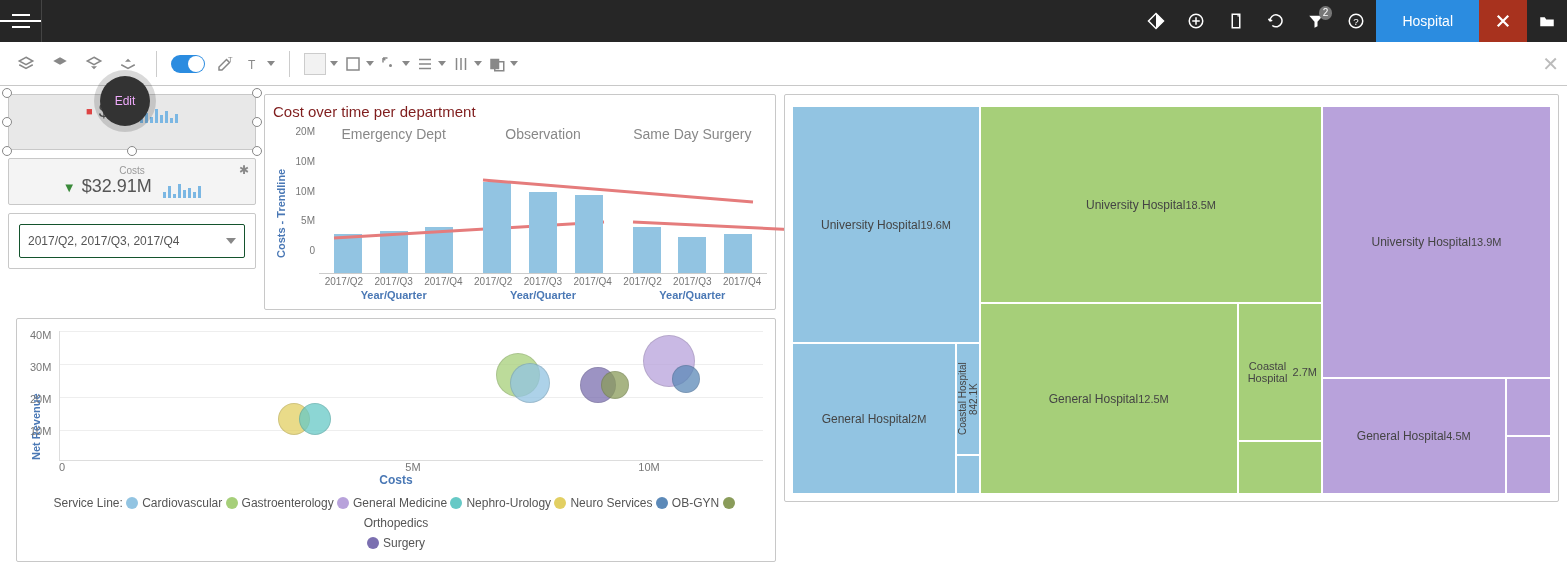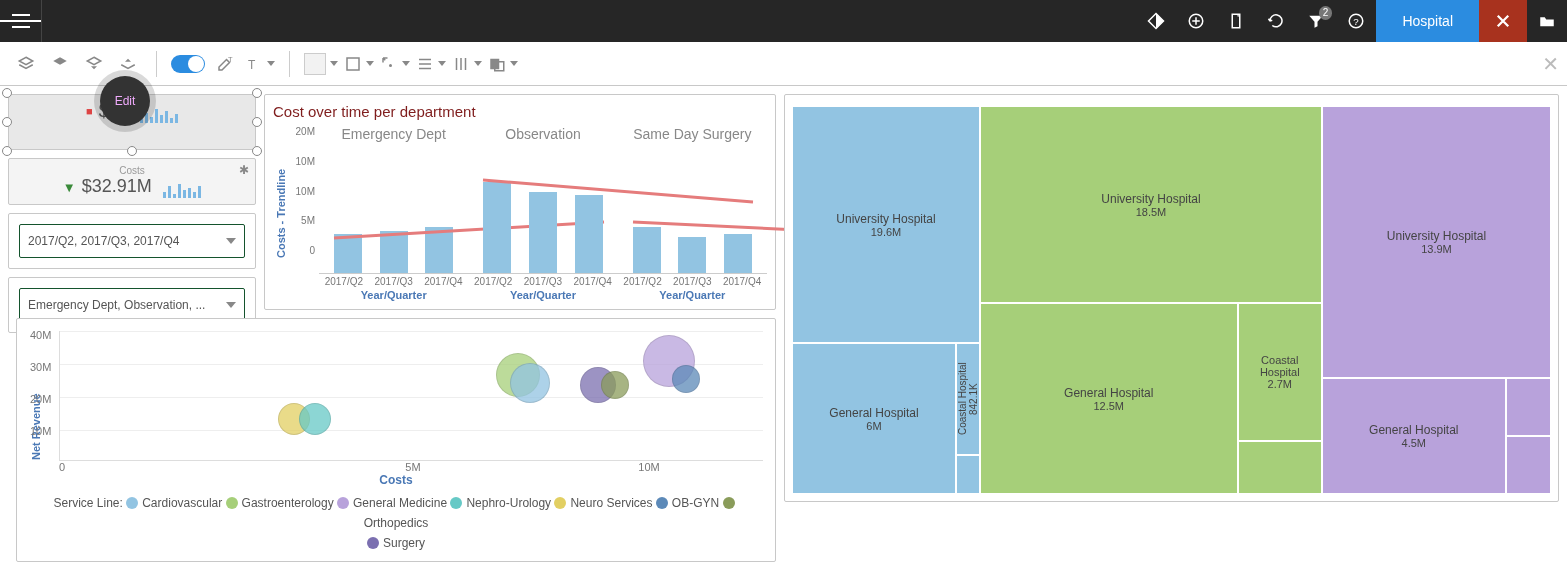--- a/index.html
+++ b/index.html
@@ -74,21 +74,21 @@
   .by-label { position:absolute; left:-30px; top:0; bottom:0; writing-mode:vertical-rl; transform:rotate(180deg); font-size:11px; color:#4a78b5; font-weight:bold;}
   .bgrid { position:absolute; left:0; right:0; height:1px; background:#eee;}
   .bubble { position:absolute; border-radius:50%; opacity:.75; border:1px solid rgba(0,0,0,.15);}
   .bx-ticks{ display:flex; font-size:11px; color:#777; margin-left:34px;}
   .bx-ticks span{ flex:1; text-align:left;}
   .bx-label{ text-align:center; font-size:12px; color:#4a78b5; font-weight:bold;}
   .blegend { font-size:12px; color:#555; margin-top:6px; line-height:20px; text-align:center;}
   
   .treemap { display:flex; height:390px; gap:2px; padding-top:4px;}
   .tm-col { display:flex; flex-direction:column; gap:2px;}
-  .tm-cell { display:flex; flex-direction:column; align-items:center; justify-content:center; font-size:12px; color:#444; text-align:center; padding:4px;}
+  .tm-cell { display:flex; flex-direction:row; align-items:center; justify-content:center; font-size:12px; color:#444; text-align:center; padding:4px;}
   .tm-blue { background:#92c4e2;}
   .tm-green { background:#a6cf79;}
   .tm-purple { background:#b8a2db;}
   .tm-cell .tm-name { font-size:12px;}
   .tm-cell .tm-val { font-size:11px;}
   .tm-legend{ text-align:center; font-size:12px; color:#666; margin-top:6px;}
   .tm-sub { writing-mode:vertical-rl; transform:rotate(180deg); font-size:10px;}
 </style>
 </head>
 <body>
@@ -273,26 +273,20 @@
           <div style="height:12px"></div>
       </span>
     </div>
 
     <div class="panel" style="padding:10px;">
       <div class="dropdown">
         <span>2017/Q2, 2017/Q3, 2017/Q4</span>
         <div class="dcaret"></div>
       </div>
     </div>
-    <div class="panel" style="padding:10px;">
-      <div class="dropdown">
-        <span>Emergency Dept, Observation, ...</span>
-        <div class="dcaret"></div>
-      </div>
-    </div>
   </div>
 
   <div class="mid-col">
     <div class="panel">
       <div class="chart-title">Cost over time per department</div>
       <div class="bar-chart-area">
         <div class="yaxis-label">Costs  -  Trendline</div>
         <div class="yax">
           <span>20M</span>
           <span>10M</span>
@@ -407,21 +401,21 @@
       <div class="treemap">
 
         <div class="tm-col" style="width:186px;">
           <div class="tm-cell tm-blue" style="height:235px;">
             <div class="tm-name">University Hospital</div>
             <div class="tm-val">19.6M</div>
           </div>
           <div style="display:flex; flex:1; gap:2px;">
             <div class="tm-cell tm-blue" style="flex:1;">
               <div class="tm-name">General Hospital</div>
-              <div class="tm-val">6M</div>
+              <div class="tm-val">2M</div>
             </div>
             <div class="tm-col" style="width:22px;">
               <div class="tm-cell tm-blue" style="height:110px;">
                 <div class="tm-sub"><span>Coastal Hospital</span> <span>842.1K</span></div>
               </div>
               <div class="tm-cell tm-blue" style="flex:1;"></div>
             </div>
           </div>
         </div>
 

